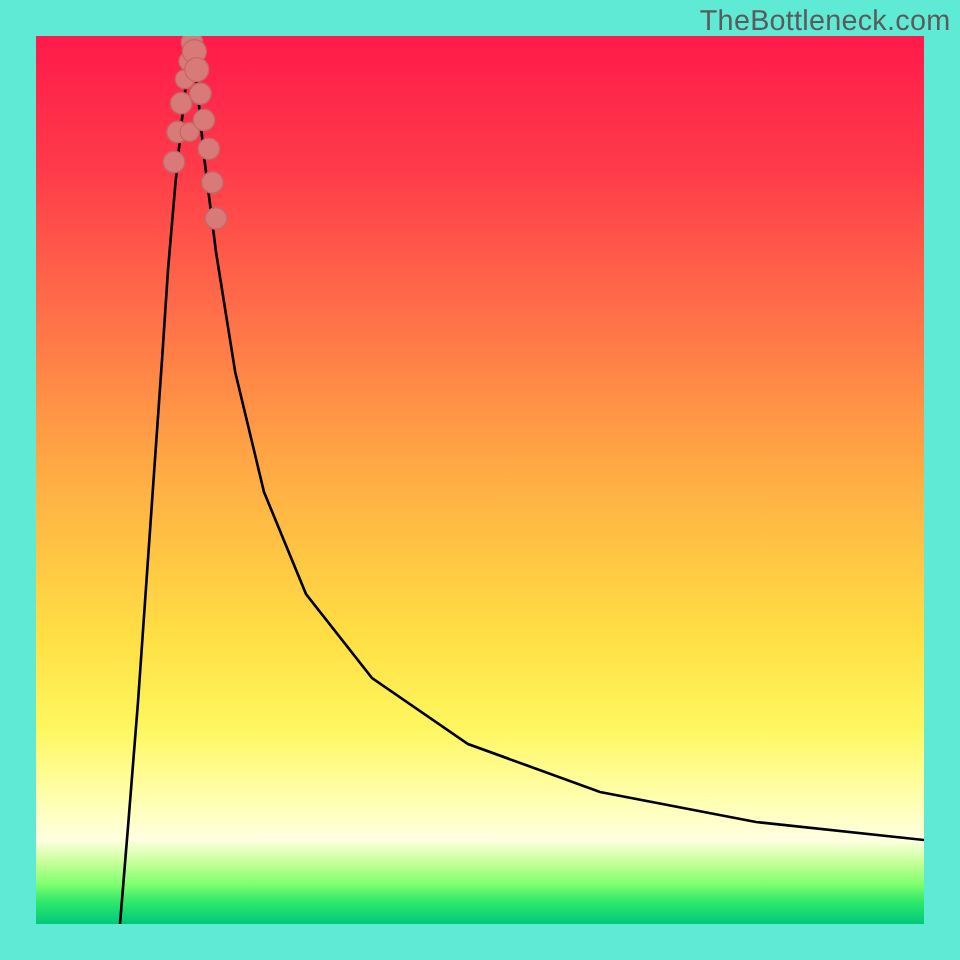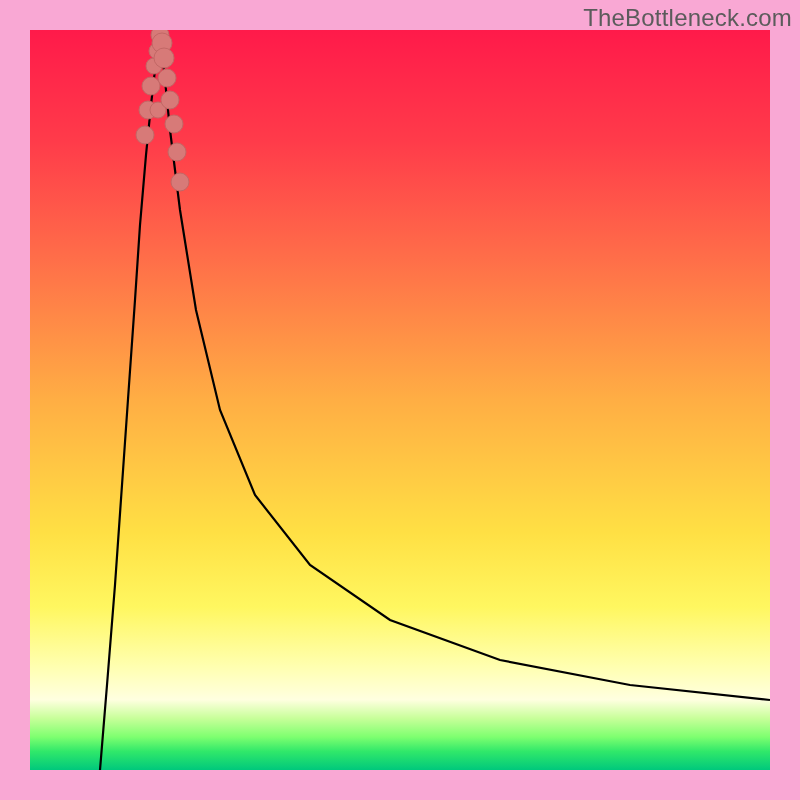--- a/index.html
+++ b/index.html
@@ -7,21 +7,21 @@
     padding: 0;
     width: 800px;
     height: 800px;
     background: #000;
     overflow: hidden;
   }
   .frame {
     position: absolute;
     width: 800px;
     height: 800px;
-    background: #f9a8d4;
+    background: #5eead4;
   }
   .plot {
     position: absolute;
     left: 30px;
     top: 30px;
     width: 740px;
     height: 740px;
     overflow: hidden;
   }
   .gradient {

